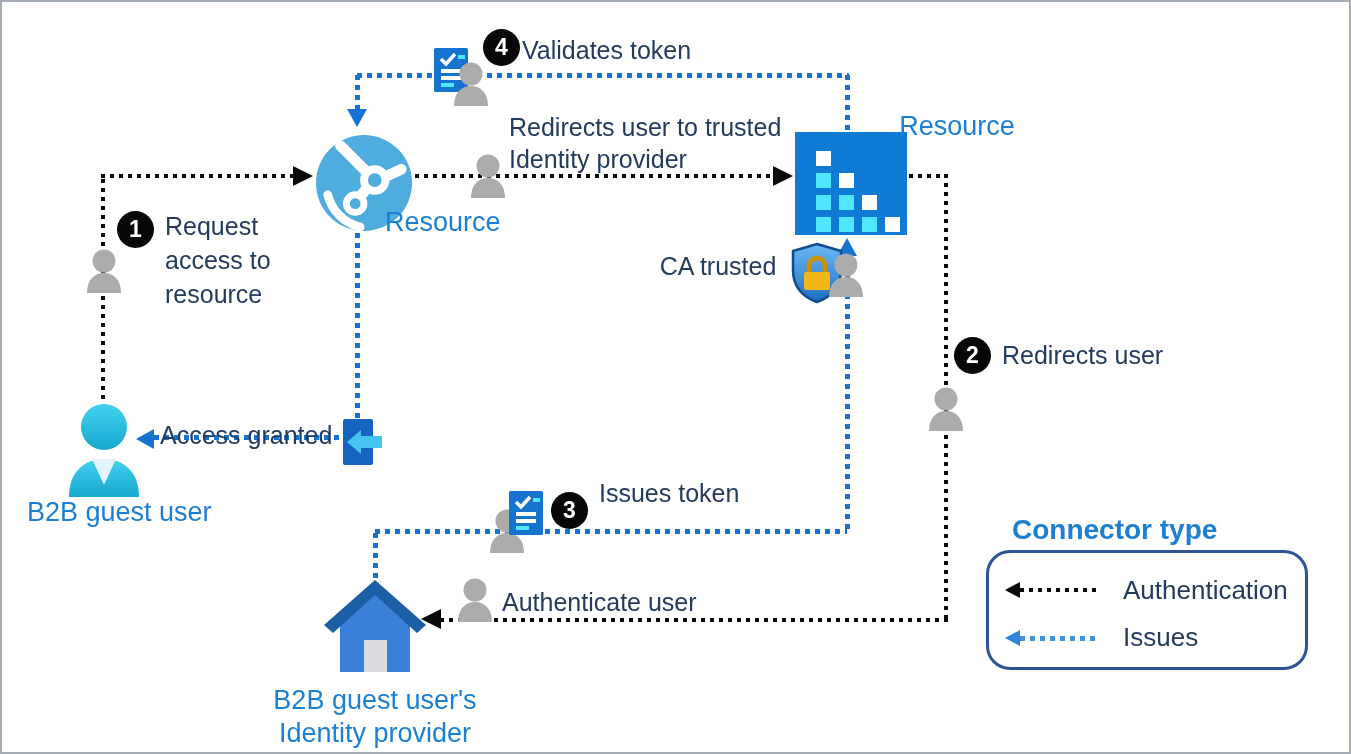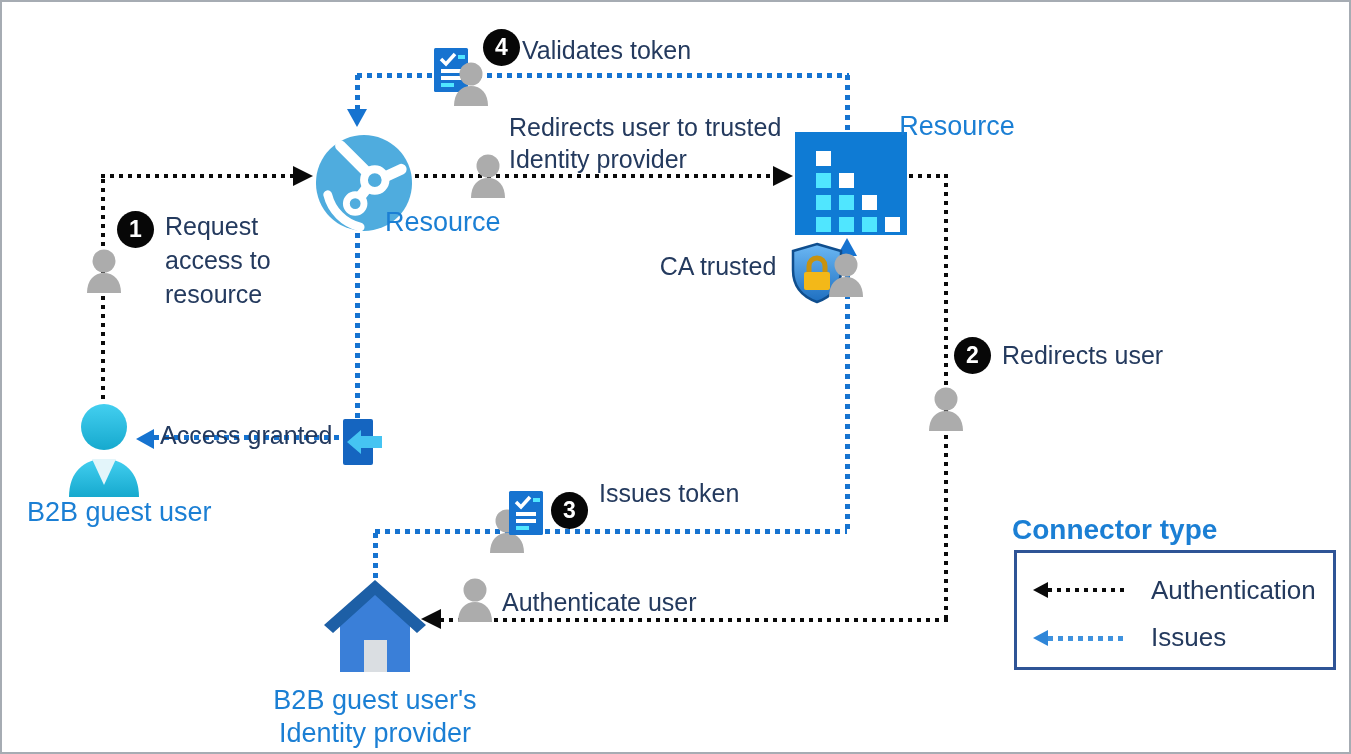--- a/index.html
+++ b/index.html
@@ -236,21 +236,21 @@
 
   <div class="abs" style="left:455px;top:576px;">
     <svg width="36" height="44" viewBox="0 0 36 44">
       <circle cx="18" cy="12" r="11.5" fill="#ACACAC"></circle>
       <path d="M1 44 C1 31 8 24 18 24 C28 24 35 31 35 44 Z" fill="#ACACAC"></path>
     </svg>
   </div>
   <div class="abs navy" style="left:500px;top:584px;">Authenticate user</div>
 
   <div class="abs legend-title" style="left:1010px;top:512px;">Connector type</div>
-  <div class="abs legend-box" style="left:1012px;top:548px;">
+  <div class="abs legend-box" style="left:984px;top:548px;border-radius:24px;">
     <div class="abs arr arr-left-black-sm" style="left:16px;top:29px;"></div>
     <div class="abs dot-h-black" style="left:31px;top:35px;width:78px;"></div>
     <div class="abs navy" style="left:134px;top:21px;font-size:26px;">Authentication</div>
     <div class="abs arr arr-left-blue-sm" style="left:16px;top:77px;"></div>
     <div class="abs dot-h-blue-lt" style="left:31px;top:83px;width:78px;"></div>
     <div class="abs navy" style="left:134px;top:68px;font-size:26px;">Issues</div>
   </div>
 
 </div>
 

